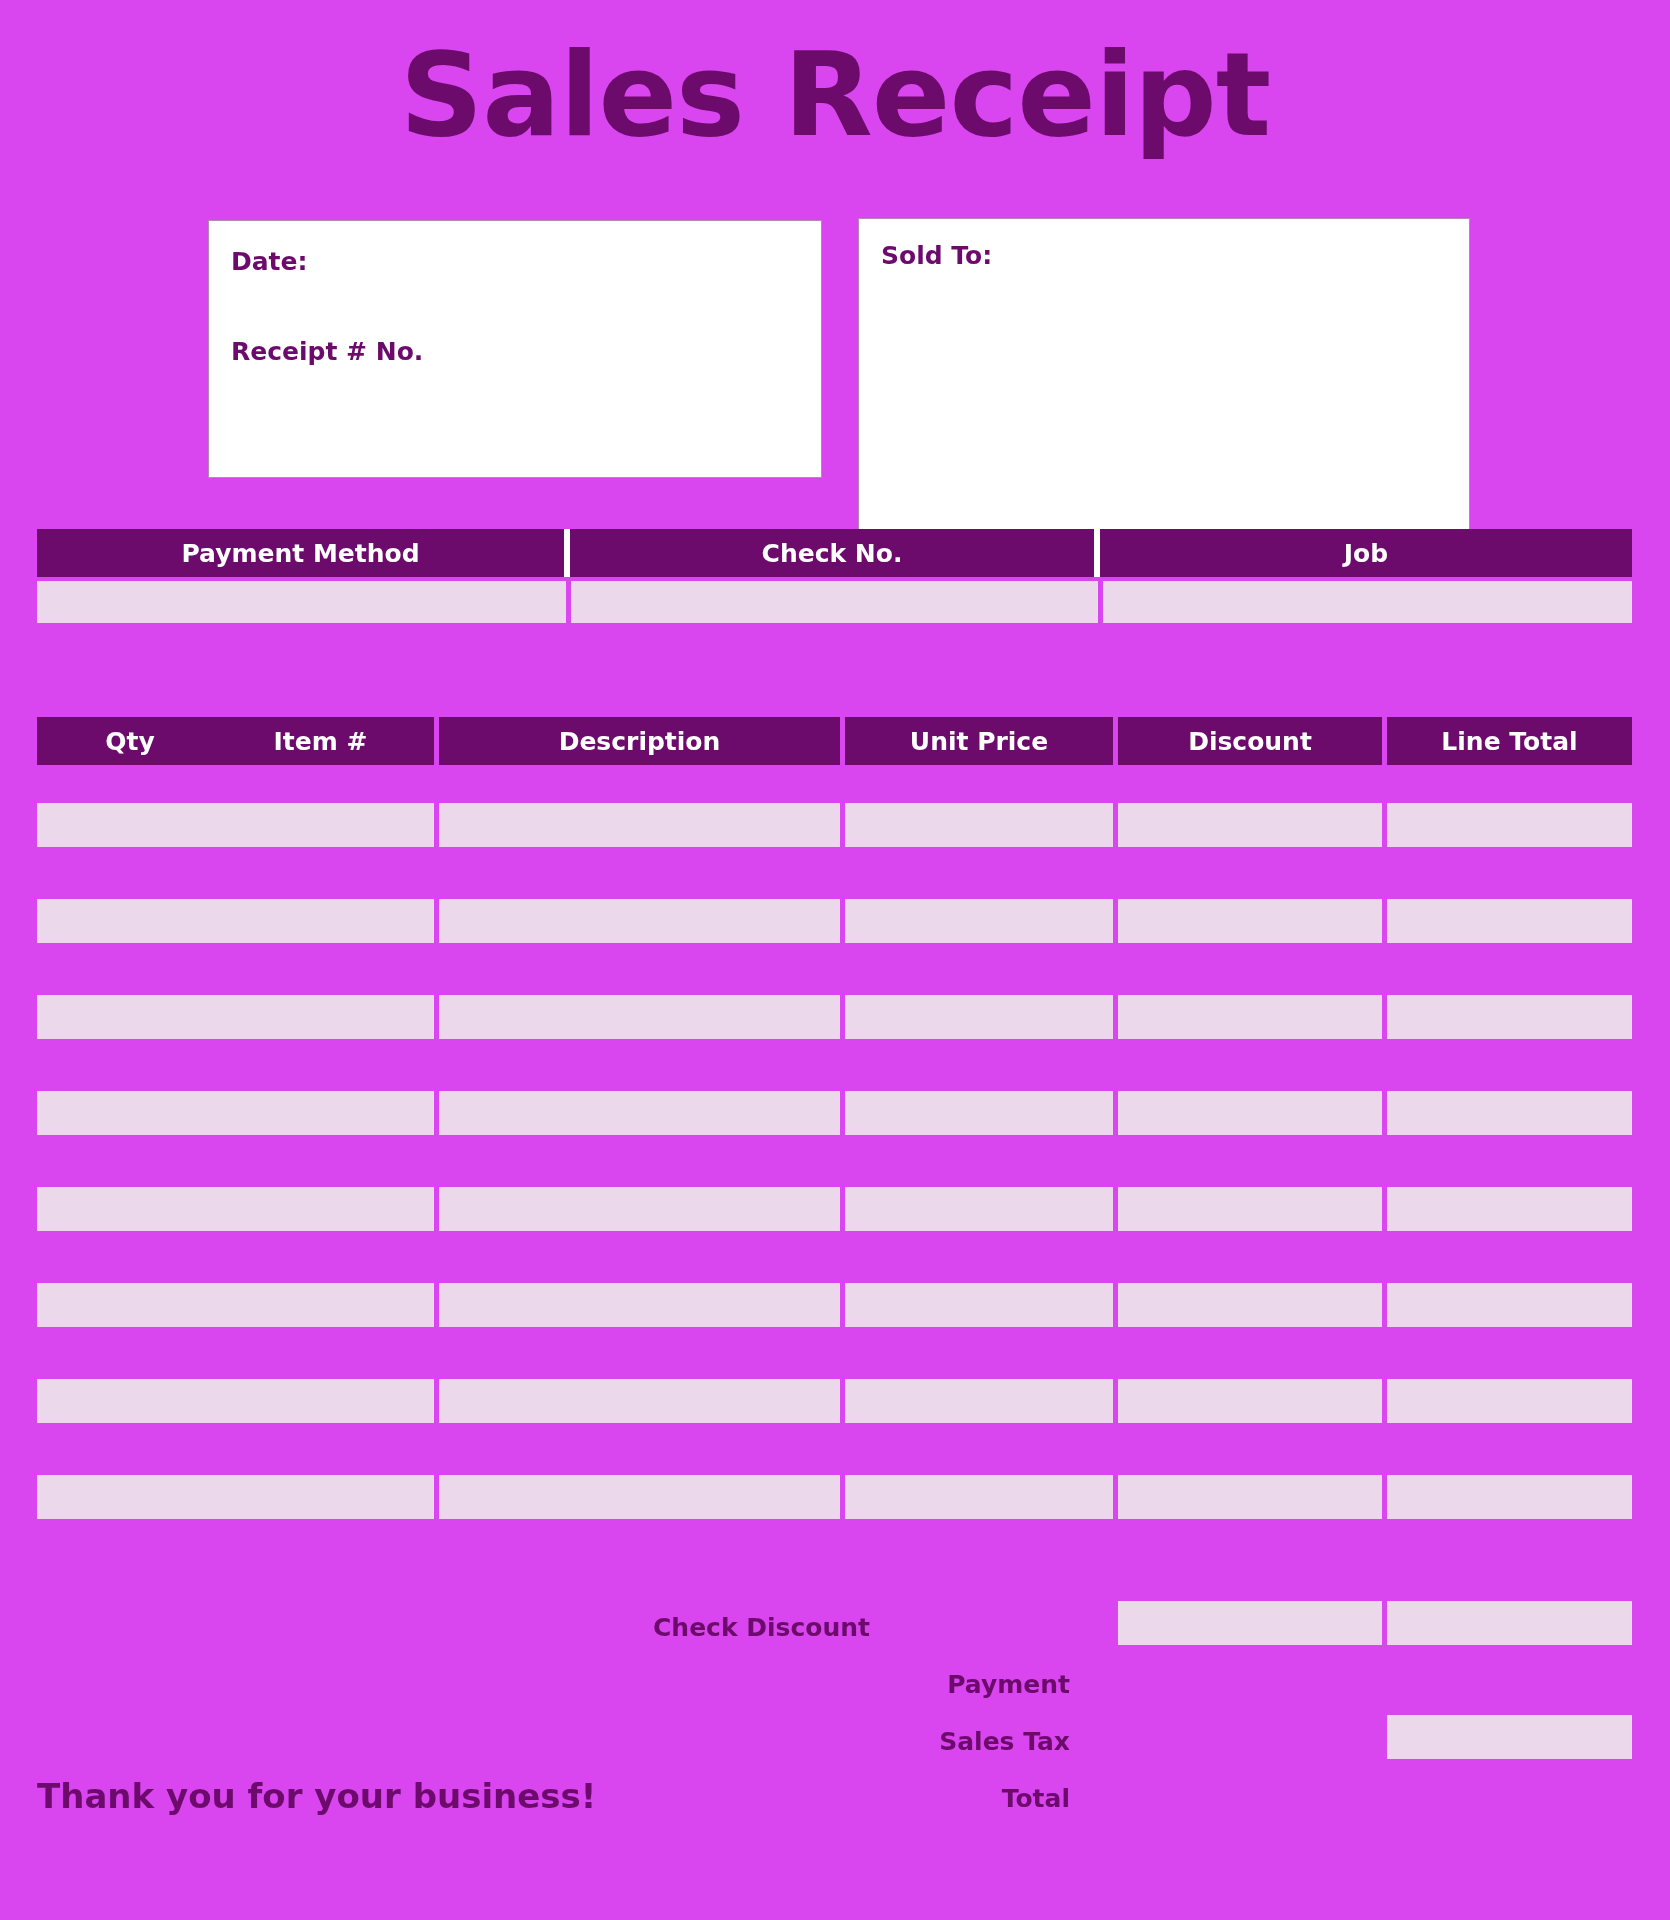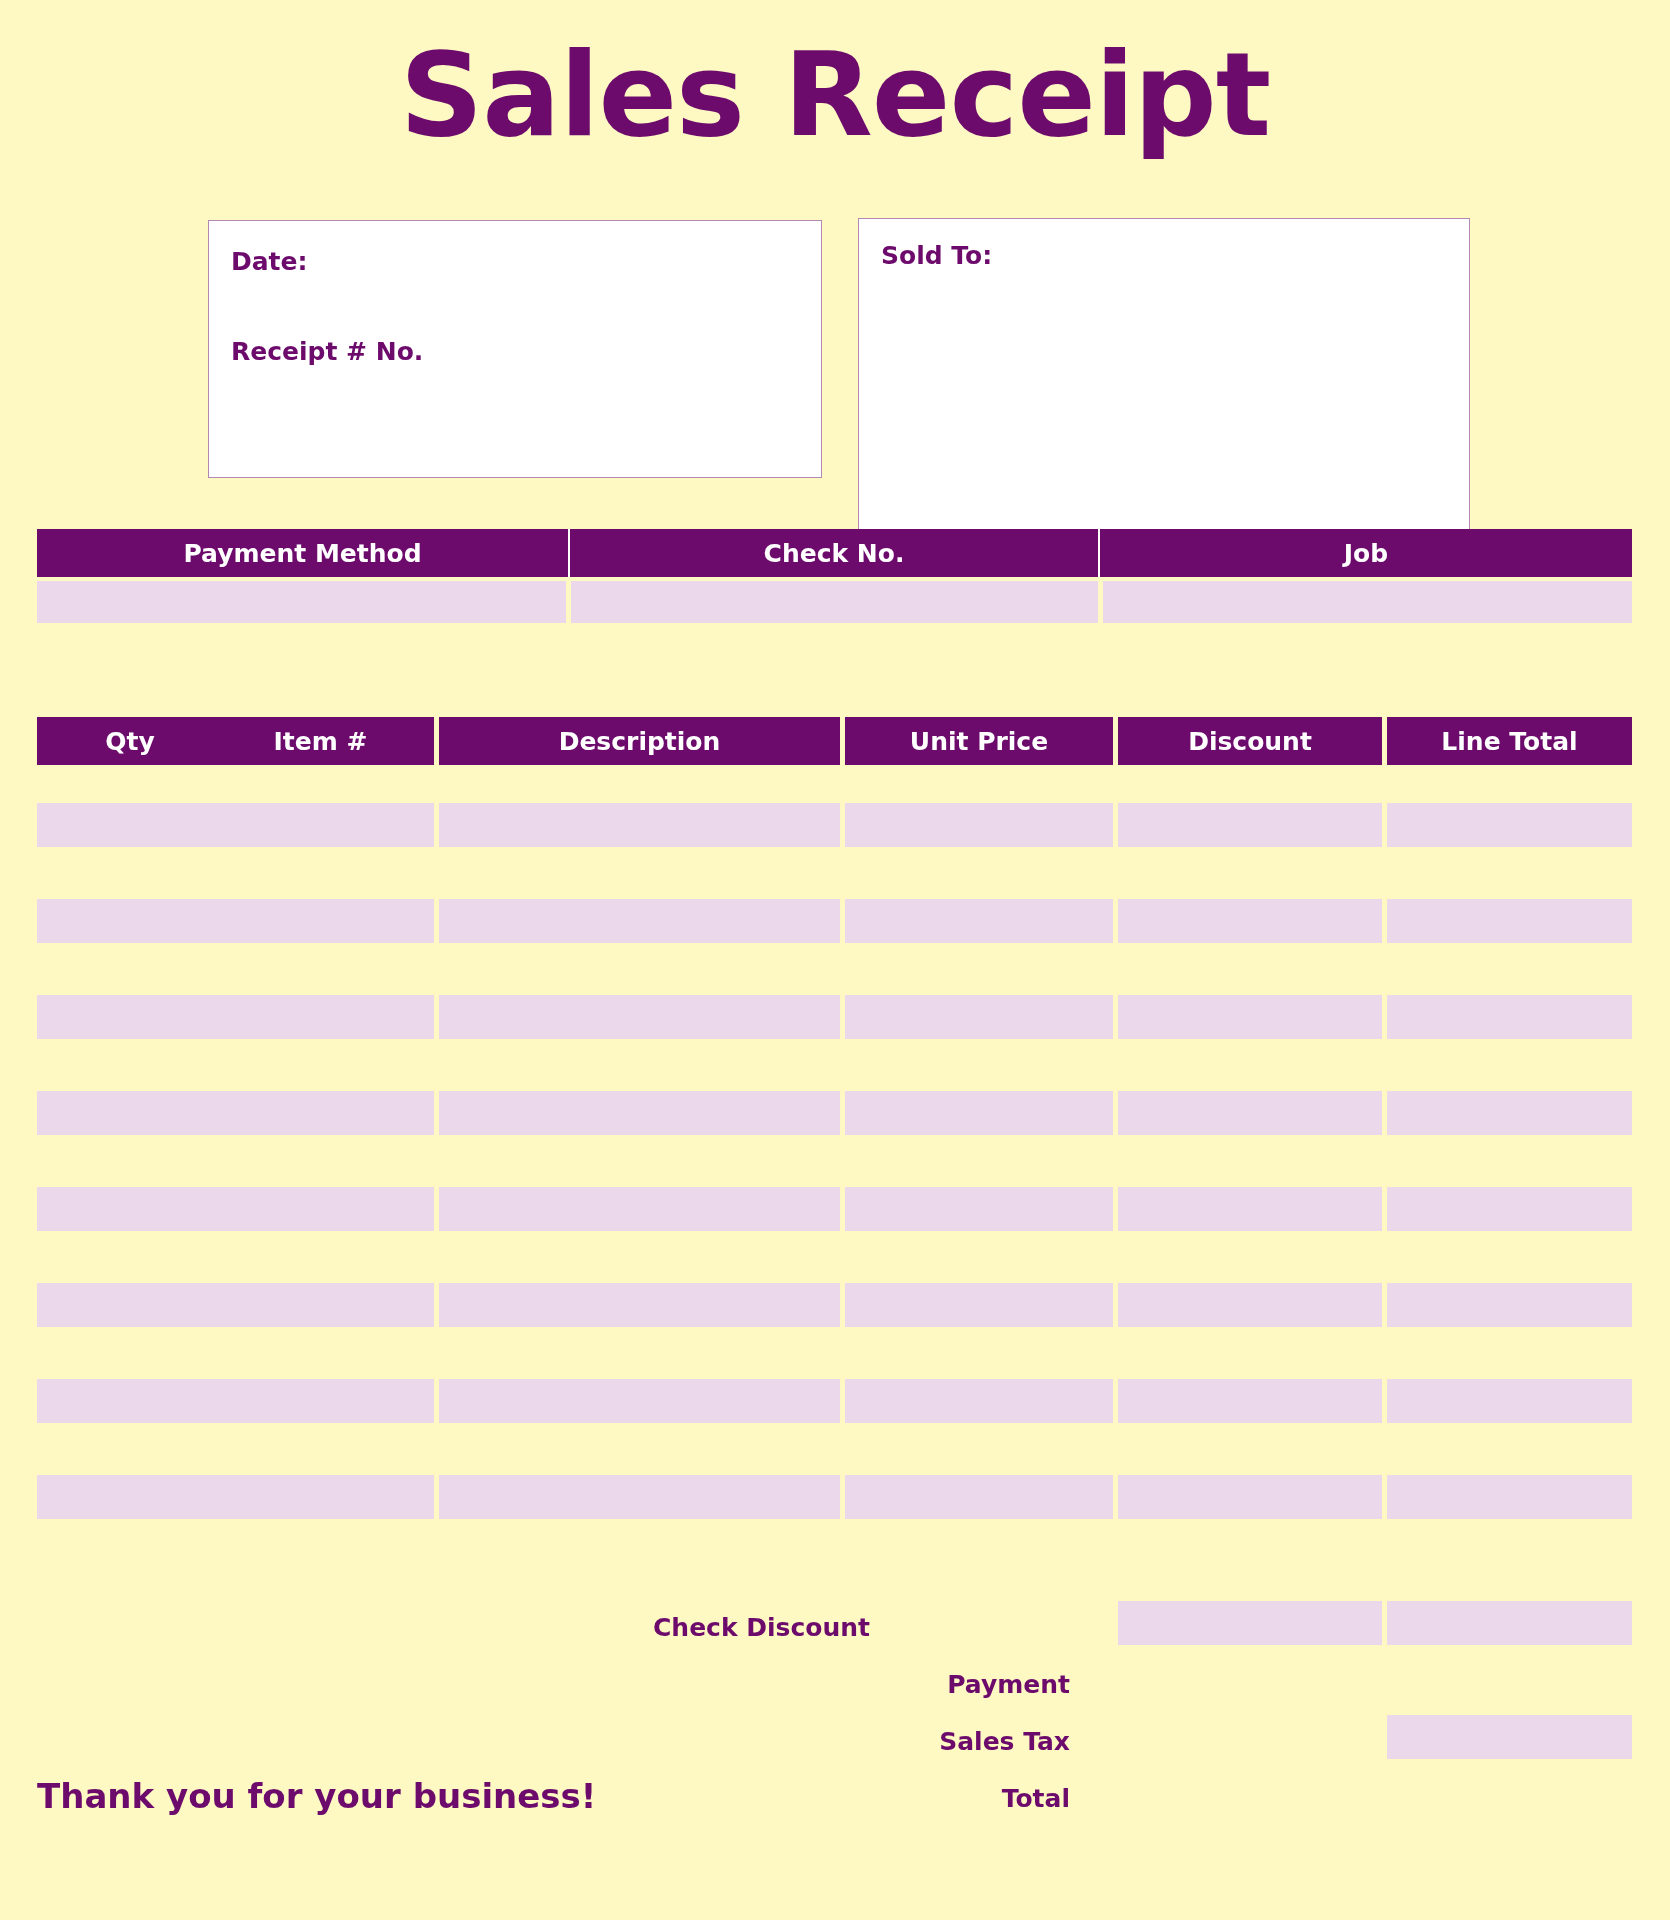--- a/index.html
+++ b/index.html
@@ -7,21 +7,21 @@
     padding: 0;
     background: #ffffff;
   }
   body {
     font-family: "DejaVu Sans", sans-serif;
   }
   #page {
     position: relative;
     width: 1670px;
     height: 1920px;
-    background: #fef9c3;
+    background: #d946ef;
     overflow: hidden;
   }
 
   
   .title {
     position: absolute;
     left: 0;
     top: 34px;
     width: 1670px;
     text-align: center;
@@ -72,21 +72,21 @@
     background: #6d0b6d;
     display: flex;
   }
   #payment-header .ph-cell {
     display: flex;
     align-items: center;
     justify-content: center;
     color: #ffffff;
     font-size: 25px;
     font-weight: bold;
-    border-right: 2px solid #ffffff;
+    border-right: 6px solid #ffffff;
     box-sizing: border-box;
   }
   #payment-header .ph-cell:last-child { border-right: none; }
   #payment-header .c1 { width: 533px; }
   #payment-header .c2 { width: 530px; }
   #payment-header .c3 { width: 532px; }
 
   #payment-values {
     position: absolute;
     left: 37px;

